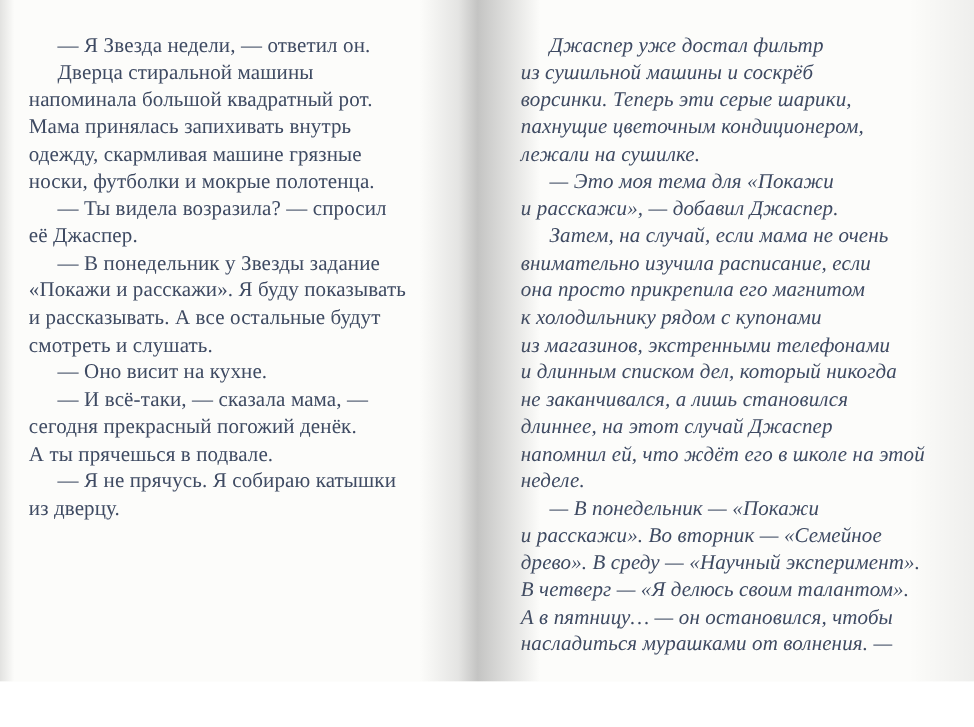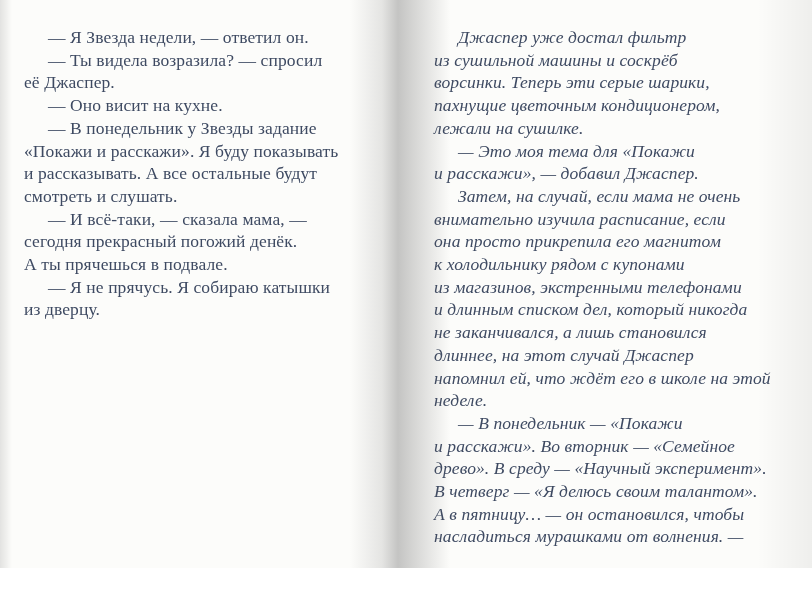--- a/index.html
+++ b/index.html
@@ -72,27 +72,32 @@
   }
 </style>
 </head>
 <body>
 
 <div class="screen">
 
   <div class="page page-left">
     <div class="text-block">
       <p class="para">— Я Звезда недели, — ответил он.</p>
+      <p class="para">Дверца стиральной машины
+напоминала большой квадратный рот.
+Мама принялась запихивать внутрь
+одежду, скармливая машине грязные
+носки, футболки и мокрые полотенца.</p>
       <p class="para">— Ты видела возразила? — спросил
 её Джаспер.</p>
-      <p class="para">— Оно висит на кухне.</p>
       <p class="para">— В понедельник у Звезды задание
 «Покажи и расскажи». Я буду показывать
 и рассказывать. А все остальные будут
 смотреть и слушать.</p>
+      <p class="para">— Оно висит на кухне.</p>
       <p class="para">— И всё-таки, — сказала мама, —
 сегодня прекрасный погожий денёк.
 А ты прячешься в подвале.</p>
       <p class="para">— Я не прячусь. Я собираю катышки
 из дверцу.</p>
     </div>
     <div class="page-number">8</div>
   </div>
 
   <div class="page page-right">

